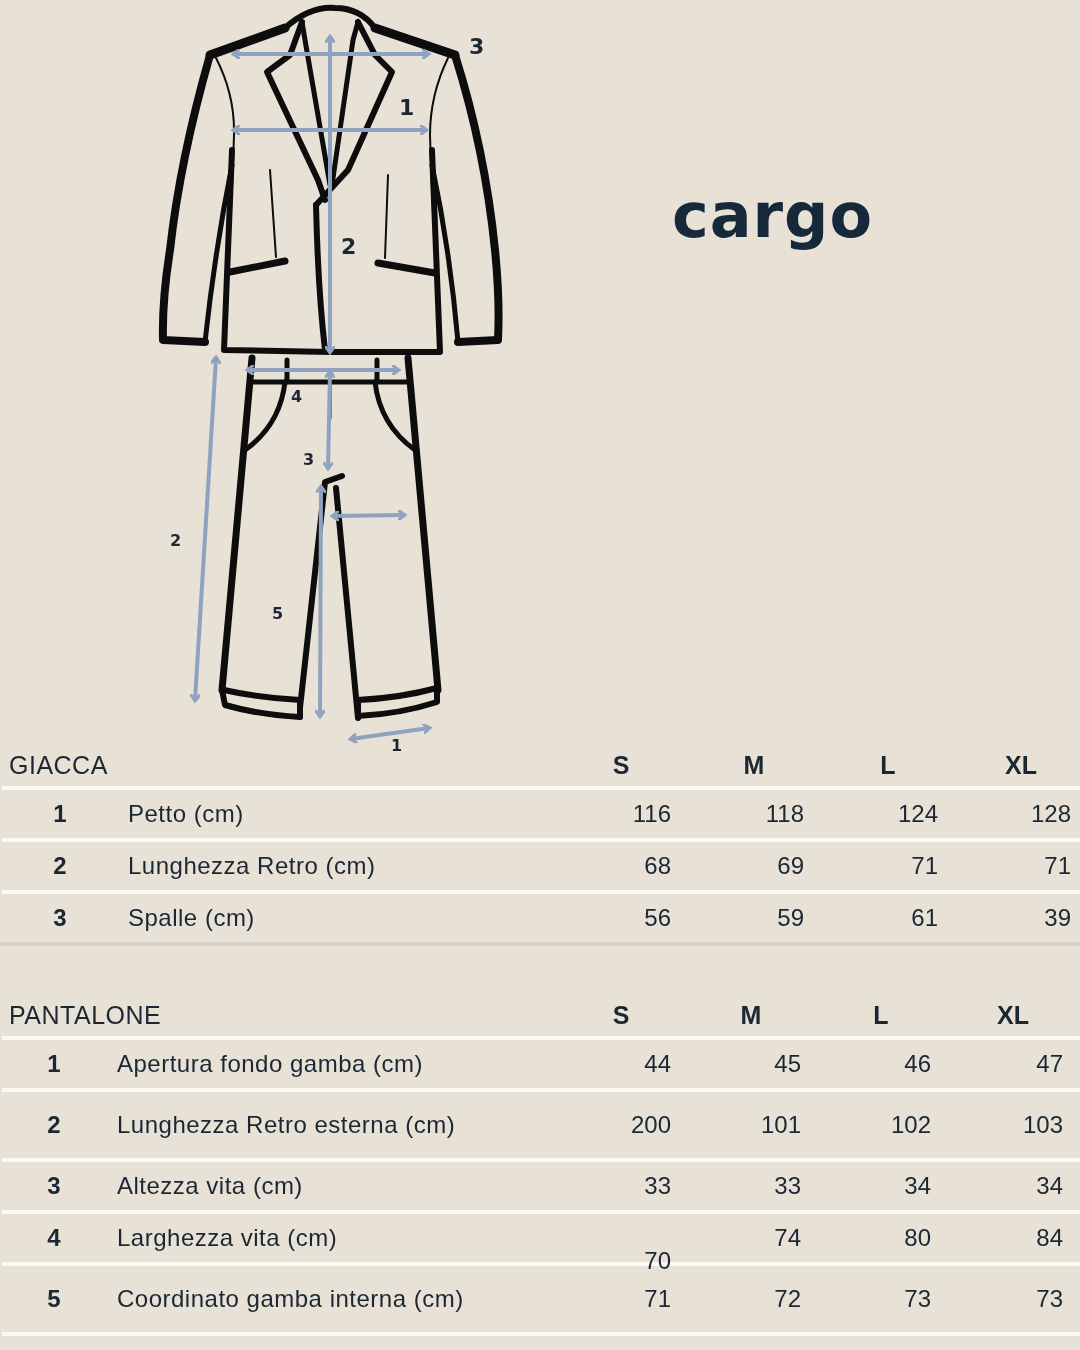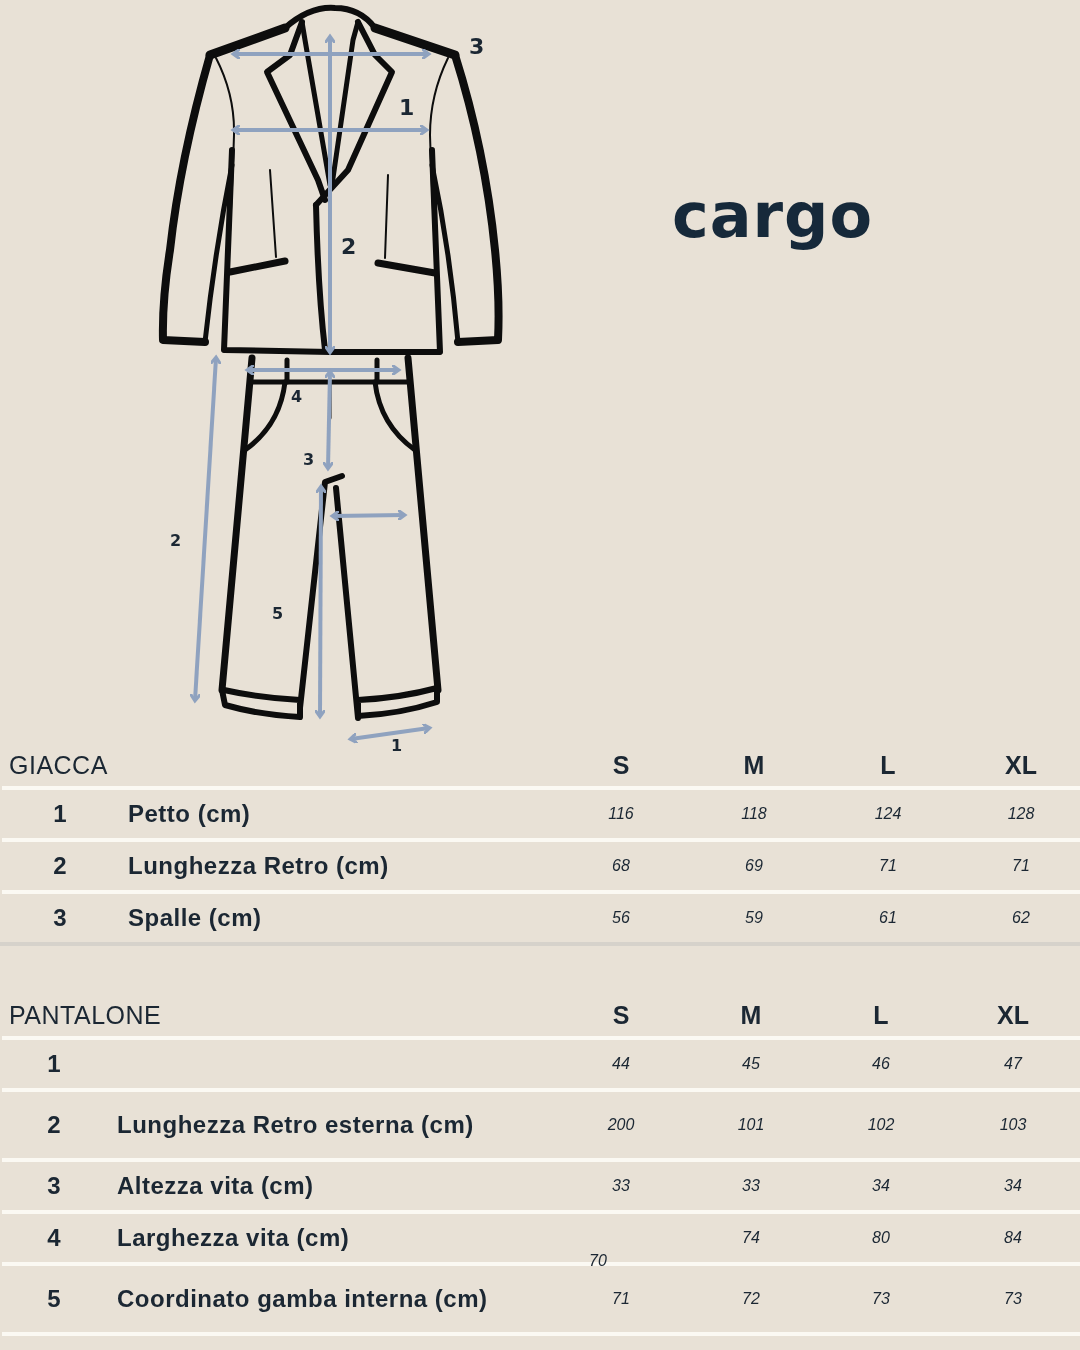--- a/index.html
+++ b/index.html
@@ -23,22 +23,22 @@
     font-family: "DejaVu Sans", sans-serif; font-weight: bold;
     font-size: 62px; line-height: 92px; color: #16293a; letter-spacing: 1px;
   }
   .code {
     margin-top: 26px; font-family: "DejaVu Sans", sans-serif;
     font-style: italic; font-size: 34px; color: #1b2733; letter-spacing: 1px;
   }
   .table { position: absolute; left: 0; width: 1080px; }
   .row { position: relative; display: flex; align-items: center; }
   .row .num { width: 120px; text-align: center; font-weight: bold; font-size: 24px; }
-  .row .label { font-weight: bold; font-size: 24px; letter-spacing: 0.5px; }
-  .row .val { position: absolute; font-size: 16px; text-align: center; width: 100px; margin-left: -50px; font-style: italic; }
+  .row .label { font-weight: normal; font-size: 24px; letter-spacing: 0.5px; }
+  .row .val { position: absolute; font-size: 24px; text-align: right; width: 100px; margin-left: -50px; }
   .head .sec { position: absolute; left: 9px; font-weight: normal; font-size: 25px; letter-spacing: 0.5px; }
   .head .size { position: absolute; font-weight: bold; font-size: 25px; text-align: center; width: 100px; margin-left: -50px; }
   .divider { height: 4px; background: #fbf9f3; margin-left: 2px; }
   .divider.grey { background: #d6d2cb; height: 4px; margin-left: 0; }
 </style>
 </head>
 <body>
 
 <div class="illustration">
   <svg width="560" height="760" viewBox="0 0 560 760">
@@ -148,36 +148,37 @@
     <span class="val" style="left:888px;">71</span>
     <span class="val" style="left:1021px;">71</span>
   </div>
   <div class="divider"></div>
   <div class="row" style="height:48px;">
     <span class="num">3</span>
     <span class="label" style="margin-left:8px;">Spalle (cm)</span>
     <span class="val" style="left:621px;">56</span>
     <span class="val" style="left:754px;">59</span>
     <span class="val" style="left:888px;">61</span>
-    <span class="val" style="left:1021px;">62</span>
+    <span class="val" style="left:1021px;">39</span>
   </div>
   <div class="divider grey"></div>
 </div>
 
 <div class="table" style="top:998px;">
   <div class="row head" style="height:38px;">
     <span class="sec" style="top:3px;">PANTALONE</span>
     <span class="size" style="left:621px;top:3px;">S</span>
     <span class="size" style="left:751px;top:3px;">M</span>
     <span class="size" style="left:881px;top:3px;">L</span>
     <span class="size" style="left:1013px;top:3px;">XL</span>
   </div>
   <div class="divider"></div>
   <div class="row" style="height:48px;">
     <span class="num" style="width:108px;">1</span>
+    <span class="label" style="margin-left:9px;">Apertura fondo gamba (cm)</span>
     <span class="val" style="left:621px;">44</span>
     <span class="val" style="left:751px;">45</span>
     <span class="val" style="left:881px;">46</span>
     <span class="val" style="left:1013px;">47</span>
   </div>
   <div class="divider"></div>
   <div class="row" style="height:66px;">
     <span class="num" style="width:108px;">2</span>
     <span class="label" style="margin-left:9px;">Lunghezza Retro esterna (cm)</span>
     <span class="val" style="left:621px;">200</span>
@@ -191,21 +192,21 @@
     <span class="label" style="margin-left:9px;">Altezza vita (cm)</span>
     <span class="val" style="left:621px;">33</span>
     <span class="val" style="left:751px;">33</span>
     <span class="val" style="left:881px;">34</span>
     <span class="val" style="left:1013px;">34</span>
   </div>
   <div class="divider"></div>
   <div class="row" style="height:48px;">
     <span class="num" style="width:108px;">4</span>
     <span class="label" style="margin-left:9px;">Larghezza vita (cm)</span>
-    <span class="val" style="left:598px;margin-top:46px;">70</span>
+    <span class="val" style="left:621px;margin-top:46px;">70</span>
     <span class="val" style="left:751px;">74</span>
     <span class="val" style="left:881px;">80</span>
     <span class="val" style="left:1013px;">84</span>
   </div>
   <div class="divider"></div>
   <div class="row" style="height:66px;">
     <span class="num" style="width:108px;">5</span>
     <span class="label" style="margin-left:9px;">Coordinato gamba interna (cm)</span>
     <span class="val" style="left:621px;">71</span>
     <span class="val" style="left:751px;">72</span>

